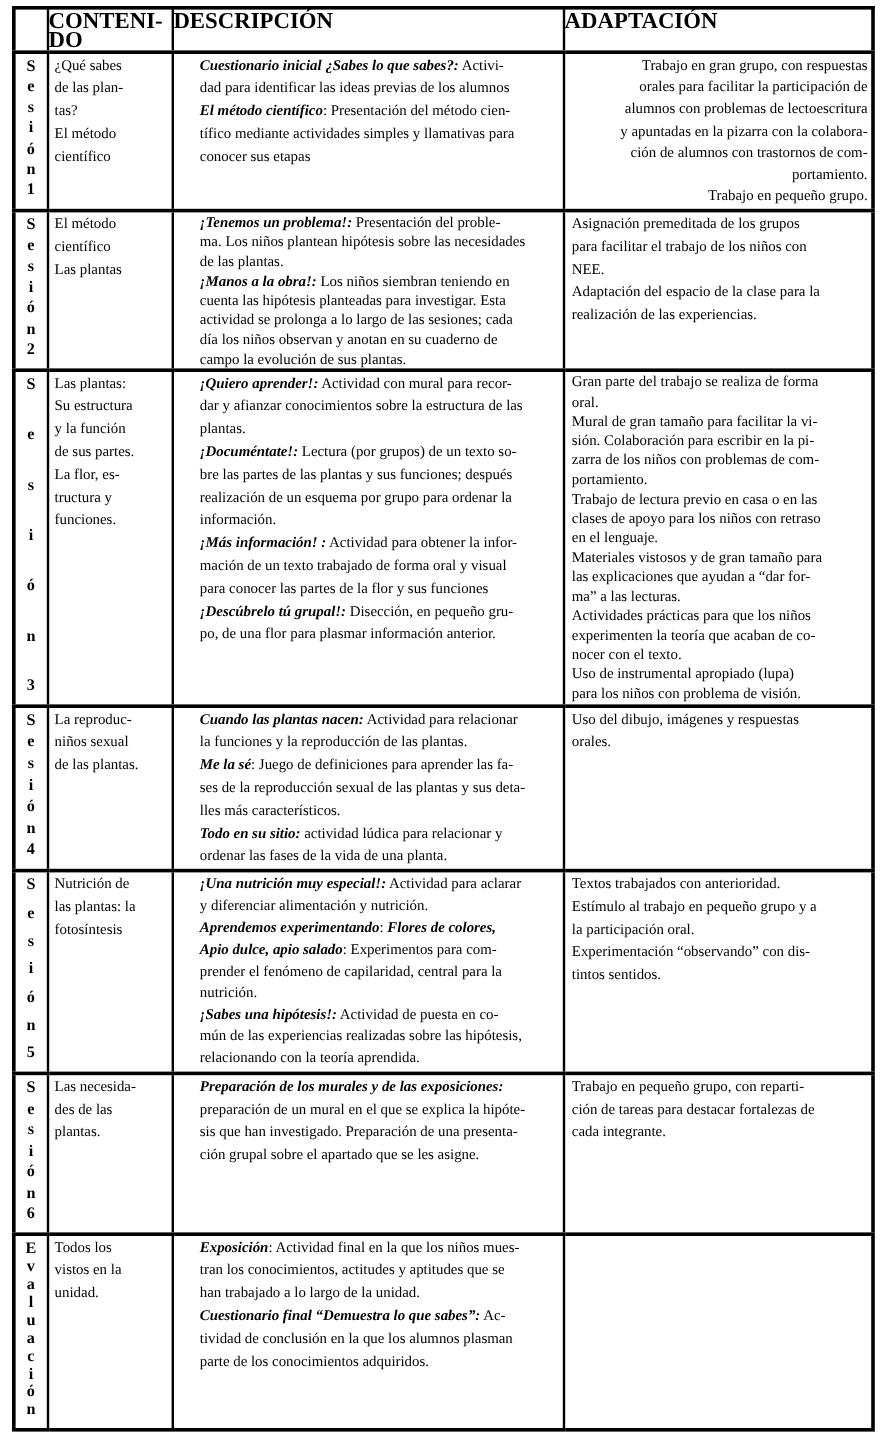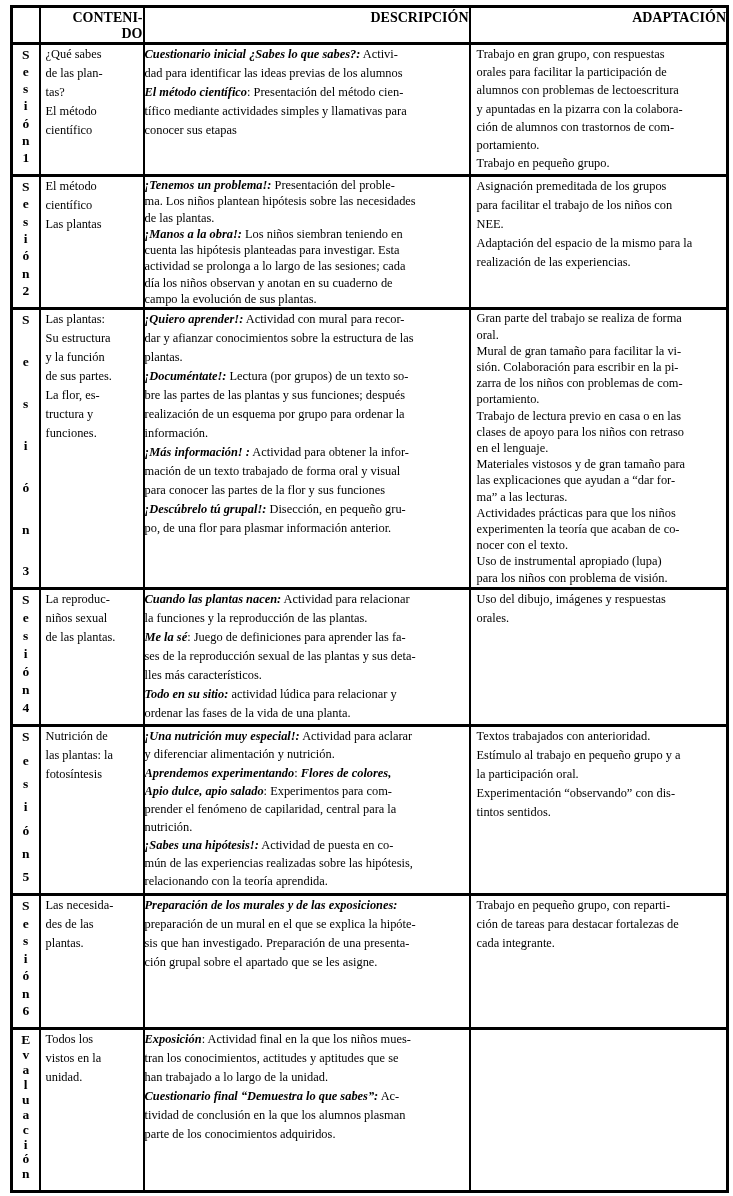--- a/index.html
+++ b/index.html
@@ -26,46 +26,46 @@
   thead tr { height: 35px; }
   tbody tr:nth-child(1) { height: 132px; }
   tbody tr:nth-child(2) { height: 133px; }
   tbody tr:nth-child(3) { height: 280px; }
   tbody tr:nth-child(4) { height: 137px; }
   tbody tr:nth-child(5) { height: 169px; }
   tbody tr:nth-child(6) { height: 134px; }
   tbody tr:nth-child(7) { height: 163px; }
 
   th {
-    font-size: 14px; font-weight: bold; text-align: right;
+    font-size: 19px; font-weight: bold; text-align: left;
     white-space: pre-line; line-height: 16px; padding: 2px 0 0 0;
   }
   td { font-size: 12.4px; line-height: 19px; }
   td.contenido { white-space: pre-line; padding: 0 2px 0 5px; }
-  td.descripcion { white-space: pre-line; padding: 0 3px 0 0; }
+  td.descripcion { white-space: pre-line; padding: 0 3px 0 22px; }
   td.adaptacion { white-space: pre-line; padding: 0 3px 0 6px; }
   .bi { font-weight: bold; font-style: italic; }
 
   td.session { padding: 0; }
   .letters {
     display: flex; flex-direction: column;
     justify-content: space-between; align-items: center;
     font-weight: bold; font-size: 13.5px; line-height: 14px;
     box-sizing: border-box; padding: 3px 0 5px 0;
   }
   tbody tr:nth-child(1) .letters { height: 125px; }
   tbody tr:nth-child(2) .letters { height: 126px; }
   tbody tr:nth-child(3) .letters { height: 273px; }
   tbody tr:nth-child(4) .letters { height: 130px; }
   tbody tr:nth-child(5) .letters { height: 162px; }
   tbody tr:nth-child(6) .letters { height: 127px; }
   tbody tr:nth-child(7) .letters { height: 156px; }
 
   
-  tbody tr:nth-child(1) td.adaptacion { line-height: 18.2px; }
+  tbody tr:nth-child(1) td.adaptacion { line-height: 18.2px; text-align: right; }
   tbody tr:nth-child(2) td.descripcion { line-height: 16.3px; }
   tbody tr:nth-child(3) td.adaptacion { line-height: 16.2px; }
   tbody tr:nth-child(5) td.descripcion { line-height: 18.1px; }
 </style>
 </head>
 <body>
 
 <div class="page">
   <table>
     <colgroup>
@@ -133,21 +133,21 @@
 ma. Los niños plantean hipótesis sobre las necesidades
 de las plantas.
 </span><span class="bi">¡Manos a la obra!:</span><span> Los niños siembran teniendo en
 cuenta las hipótesis planteadas para investigar. Esta
 actividad se prolonga a lo largo de las sesiones; cada
 día los niños observan y anotan en su cuaderno de
 campo la evolución de sus plantas.</span></td>
           <td class="adaptacion">Asignación premeditada de los grupos
 para facilitar el trabajo de los niños con
 NEE.
-Adaptación del espacio de la mismo para la
+Adaptación del espacio de la clase para la
 realización de las experiencias.</td>
         </tr>
         <tr>
           <td class="session">
             <div class="letters">
               <div>S</div>
               <div>e</div>
               <div>s</div>
               <div>i</div>
               <div>ó</div>

